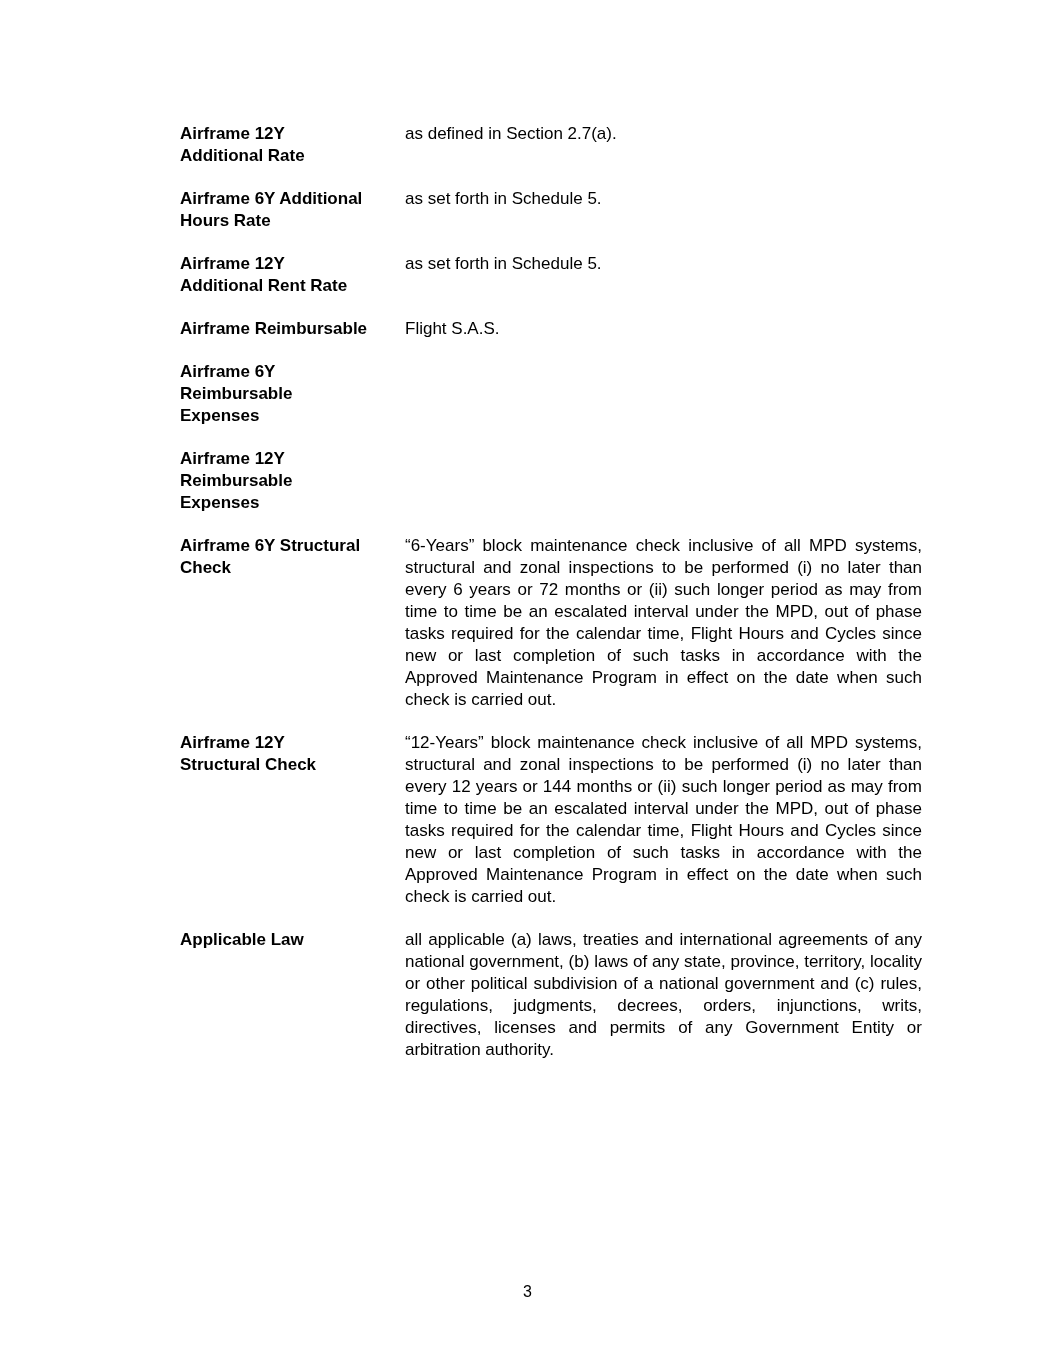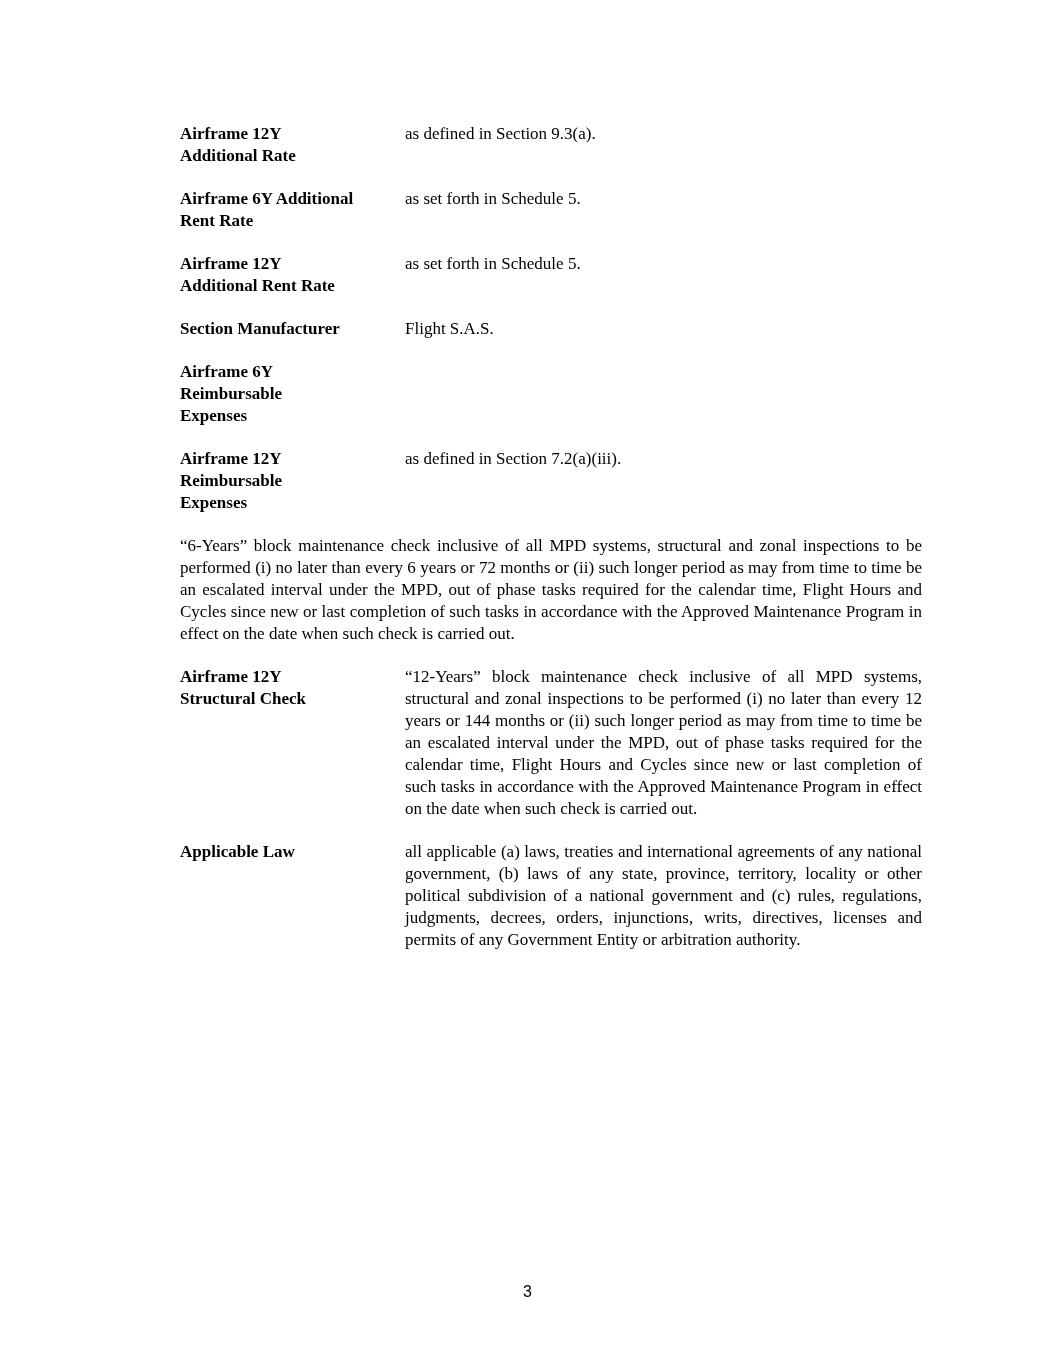--- a/index.html
+++ b/index.html
@@ -20,21 +20,20 @@
   .doc-content {
     position: absolute;
     left: 180px;
     top: 123px;
     width: 742px;
   }
   .def-row {
     display: flex;
     align-items: flex-start;
     margin-bottom: 21px;
-    font-family: Liberation Serif, serif;
   }
   .def-term {
     flex: 0 0 225px;
     width: 225px;
     font-weight: 700;
     white-space: pre-line;
   }
   .def-text {
     flex: 1 1 auto;
     width: 517px;
@@ -50,54 +49,55 @@
   }
 </style>
 </head>
 <body>
 
 <div class="doc-content">
 
   <div class="def-row">
     <div class="def-term">Airframe 12Y
 Additional Rate</div>
-    <div class="def-text">as defined in Section 9.3(a).</div>
+    <div class="def-text">as defined in Section 2.7(a).</div>
   </div>
 
   <div class="def-row">
     <div class="def-term">Airframe 6Y Additional
-Rent Rate</div>
+Hours Rate</div>
     <div class="def-text">as set forth in Schedule 5.</div>
   </div>
 
   <div class="def-row">
     <div class="def-term">Airframe 12Y
 Additional Rent Rate</div>
     <div class="def-text">as set forth in Schedule 5.</div>
   </div>
 
   <div class="def-row">
-    <div class="def-term">Section Manufacturer</div>
+    <div class="def-term">Airframe Reimbursable</div>
     <div class="def-text">Flight S.A.S.</div>
   </div>
 
   <div class="def-row">
     <div class="def-term">Airframe 6Y
 Reimbursable
 Expenses</div>
   </div>
 
   <div class="def-row">
     <div class="def-term">Airframe 12Y
 Reimbursable
 Expenses</div>
-    <div class="def-text">as defined in Section 7.2(a)(iii).</div>
   </div>
 
   <div class="def-row">
+    <div class="def-term">Airframe 6Y Structural
+Check</div>
     <div class="def-text">“6-Years” block maintenance check inclusive of all MPD systems, structural and zonal inspections to be performed (i) no later than every 6 years or 72 months or (ii) such longer period as may from time to time be an escalated interval under the MPD, out of phase tasks required for the calendar time, Flight Hours and Cycles since new or last completion of such tasks in accordance with the Approved Maintenance Program in effect on the date when such check is carried out.</div>
   </div>
 
   <div class="def-row">
     <div class="def-term">Airframe 12Y
 Structural Check</div>
     <div class="def-text">“12-Years” block maintenance check inclusive of all MPD systems, structural and zonal inspections to be performed (i) no later than every 12 years or 144 months or (ii) such longer period as may from time to time be an escalated interval under the MPD, out of phase tasks required for the calendar time, Flight Hours and Cycles since new or last completion of such tasks in accordance with the Approved Maintenance Program in effect on the date when such check is carried out.</div>
   </div>
 
 

